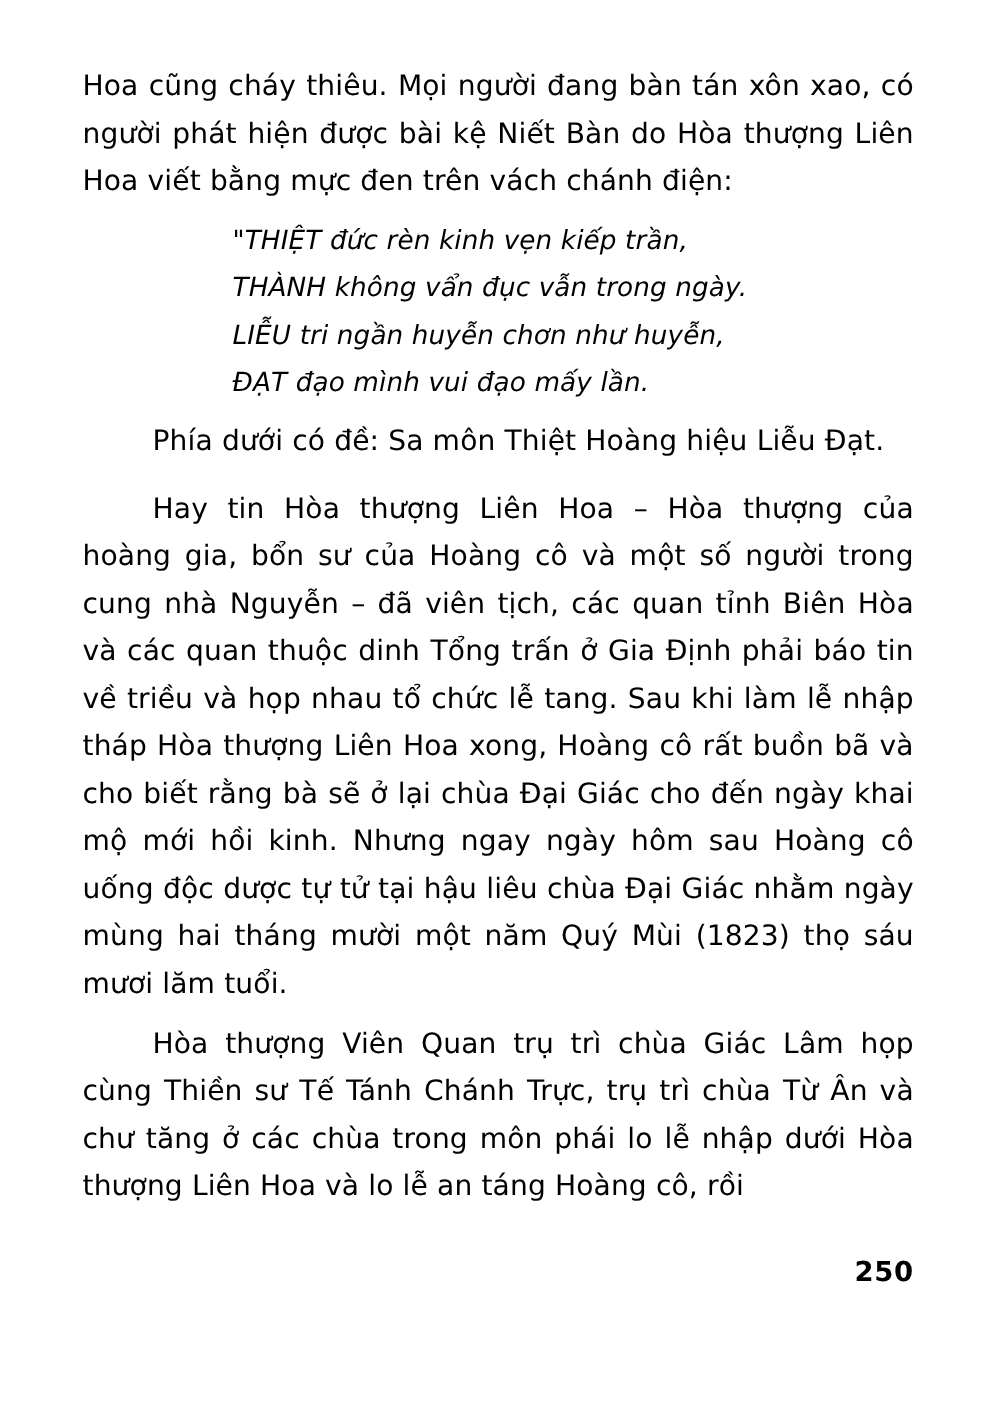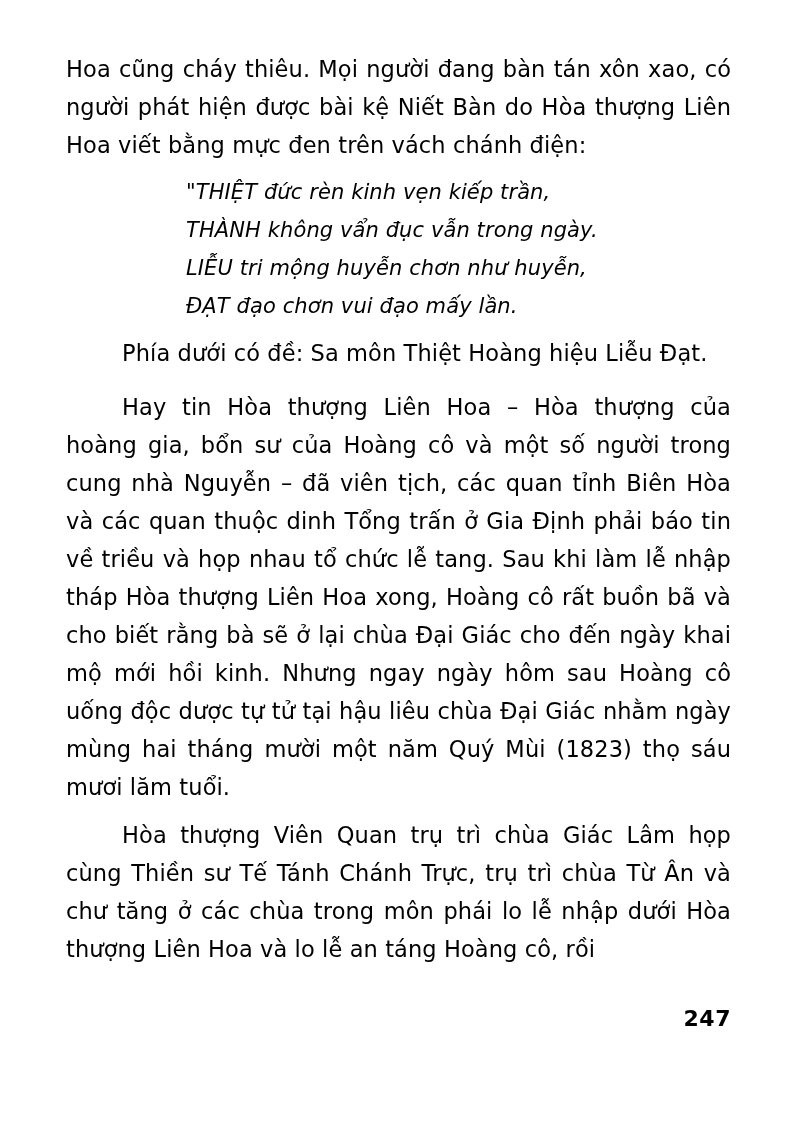--- a/index.html
+++ b/index.html
@@ -66,31 +66,31 @@
 
 <div class="page">
 
   <div class="body-text">
 
     <p class="para">Hoa cũng cháy thiêu. Mọi người đang bàn tán xôn xao, có người phát hiện được bài kệ Niết Bàn do Hòa thượng Liên Hoa viết bằng mực đen trên vách chánh điện:</p>
 
     <div class="verse">
       <div class="verse-line">"THIỆT đức rèn kinh vẹn kiếp trần,</div>
       <div class="verse-line">THÀNH không vẩn đục vẫn trong ngày.</div>
-      <div class="verse-line">LIỄU tri mộng huyễn chơn như huyễn,</div>
-      <div class="verse-line">ĐẠT đạo chơn vui đạo mấy lần.</div>
+      <div class="verse-line">LIỄU tri ngần huyễn chơn như huyễn,</div>
+      <div class="verse-line">ĐẠT đạo mình vui đạo mấy lần.</div>
     </div>
 
     <p class="para indent">Phía dưới có đề: Sa môn Thiệt Hoàng hiệu Liễu Đạt.</p>
 
     <div class="gap-para"></div>
 
     <p class="para indent">Hay tin Hòa thượng Liên Hoa – Hòa thượng của hoàng gia, bổn sư của Hoàng cô và một số người trong cung nhà Nguyễn – đã viên tịch, các quan tỉnh Biên Hòa và các quan thuộc dinh Tổng trấn ở Gia Định phải báo tin về triều và họp nhau tổ chức lễ tang. Sau khi làm lễ nhập tháp Hòa thượng Liên Hoa xong, Hoàng cô rất buồn bã và cho biết rằng bà sẽ ở lại chùa Đại Giác cho đến ngày khai mộ mới hồi kinh. Nhưng ngay ngày hôm sau Hoàng cô uống độc dược tự tử tại hậu liêu chùa Đại Giác nhằm ngày mùng hai tháng mười một năm Quý Mùi (1823) thọ sáu mươi lăm tuổi.</p>
 
     <div class="gap-small"></div>
 
     <p class="para indent">Hòa thượng Viên Quan trụ trì chùa Giác Lâm họp cùng Thiền sư Tế Tánh Chánh Trực, trụ trì chùa Từ Ân và chư tăng ở các chùa trong môn phái lo lễ nhập dưới Hòa thượng Liên Hoa và lo lễ an táng Hoàng cô, rồi</p>
 
   </div>
 
-  <div class="page-number">247</div>
+  <div class="page-number">250</div>
 
 </div>
 
 </body></html>

